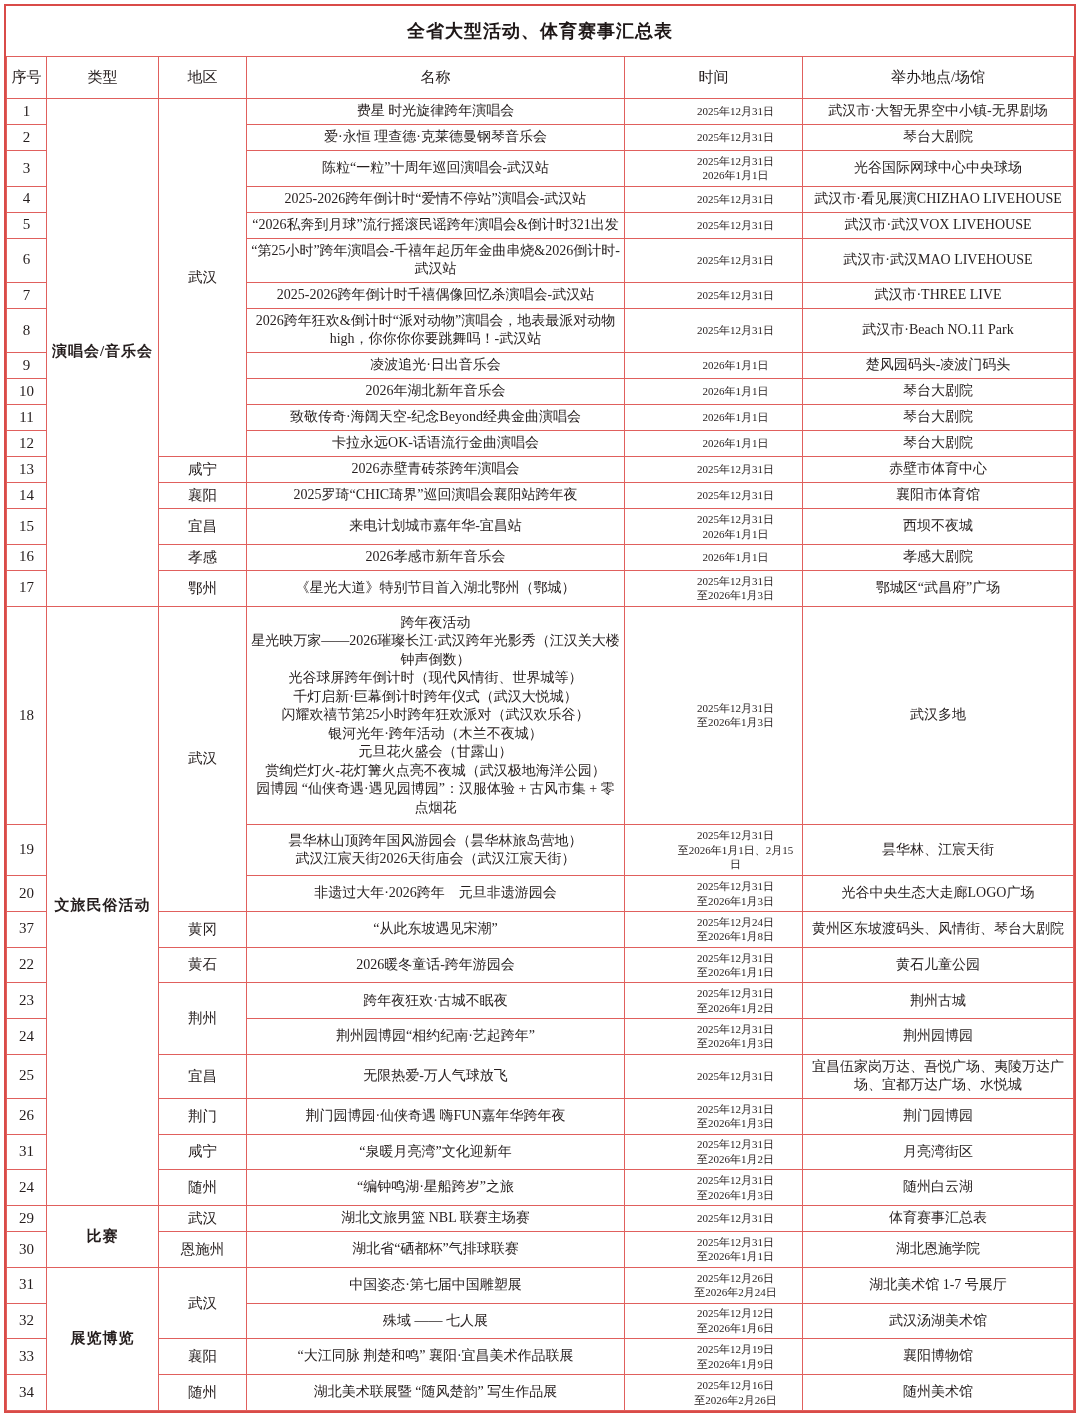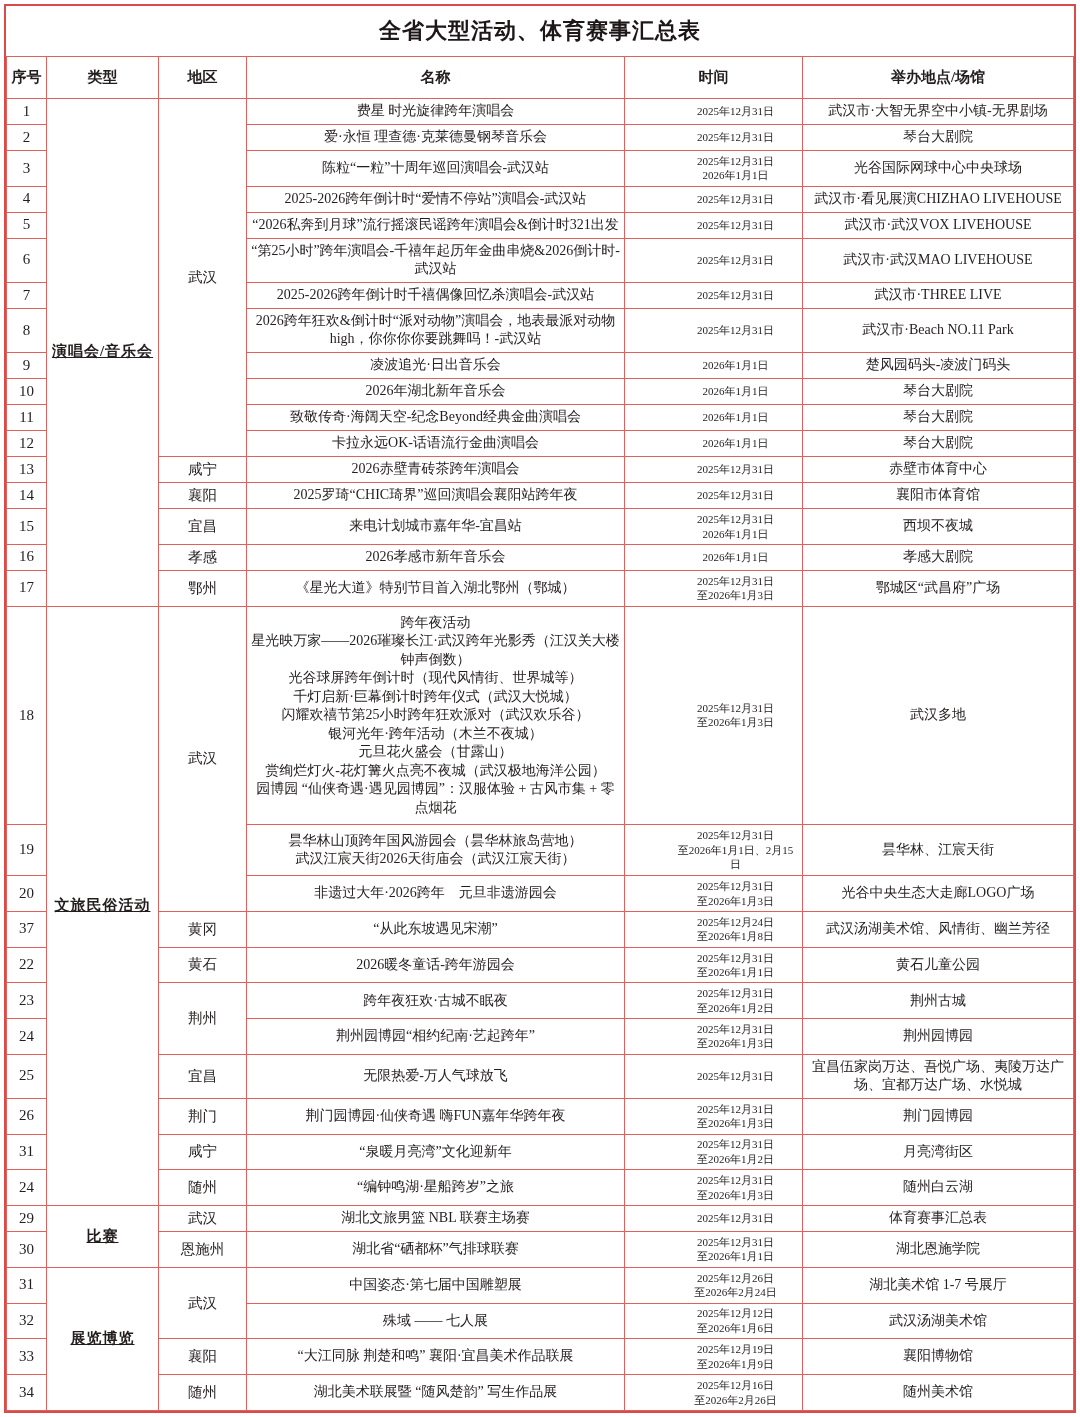--- a/index.html
+++ b/index.html
@@ -12,39 +12,39 @@
   .sheet {
     width:100%; height:100%; box-sizing:border-box;
     border:2px solid #d94b48;
     display:flex; flex-direction:column;
   }
   .title-bar {
     flex:0 0 50px;
     display:flex; align-items:center; justify-content:center;
   }
   .title-bar h1 {
-    margin:0; font-size:22px; font-weight:bold; color:#1e1717;
+    margin:0; font-size:18px; font-weight:bold; color:#1e1717;
     letter-spacing:1px;
   }
   table.summary {
     flex:1 1 auto;
     width:100%; height:100%;
     border-collapse:collapse; table-layout:fixed;
   }
   th, td {
     border:1px solid #e0605d;
     text-align:center; vertical-align:middle;
     padding:2px 4px; box-sizing:border-box;
     overflow:hidden;
   }
   thead tr { height:42px; }
-  th { font-size:15px; font-weight:bold; }
+  th { font-size:15px; font-weight:normal; }
   td { font-size:14px; line-height:1.32; }
   td.no   { font-size:15px; }
-  td.type { font-size:15px; font-weight:bold; letter-spacing:1px;text-decoration:underline; }
+  td.type { font-size:15px; font-weight:bold; letter-spacing:1px; }
   td.region { font-size:14.5px; }
   td.name, td.time { white-space:pre-line; }
   td.time { font-size:11px;padding-left:48px; }
   td.venue { font-size:14px;margin-left:32px; }
 </style>
 </head>
 <body>
 
 <div class="page">
   <div class="sheet">
@@ -214,21 +214,21 @@
             <td class="time">2025年12月31日
 至2026年1月3日</td>
             <td class="venue">光谷中央生态大走廊LOGO广场</td>
           </tr>
           <tr>
             <td class="no">37</td>
             <td class="region" rowspan="1">黄冈</td>
             <td class="name">“从此东坡遇见宋潮”</td>
             <td class="time">2025年12月24日
 至2026年1月8日</td>
-            <td class="venue">武汉汤湖美术馆、风情街、幽兰芳径</td>
+            <td class="venue">黄州区东坡渡码头、风情街、琴台大剧院</td>
           </tr>
           <tr>
             <td class="no">22</td>
             <td class="region" rowspan="1">黄石</td>
             <td class="name">2026暖冬童话-跨年游园会</td>
             <td class="time">2025年12月31日
 至2026年1月1日</td>
             <td class="venue">黄石儿童公园</td>
           </tr>
           <tr>

